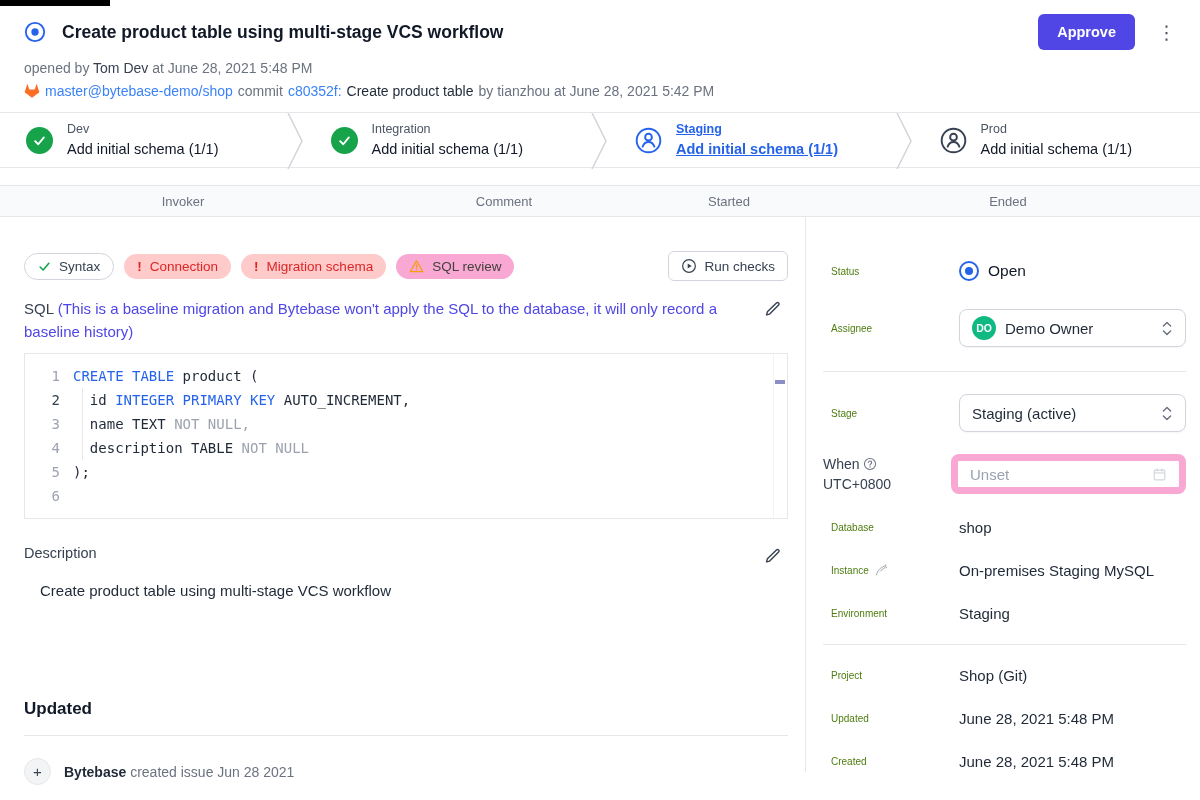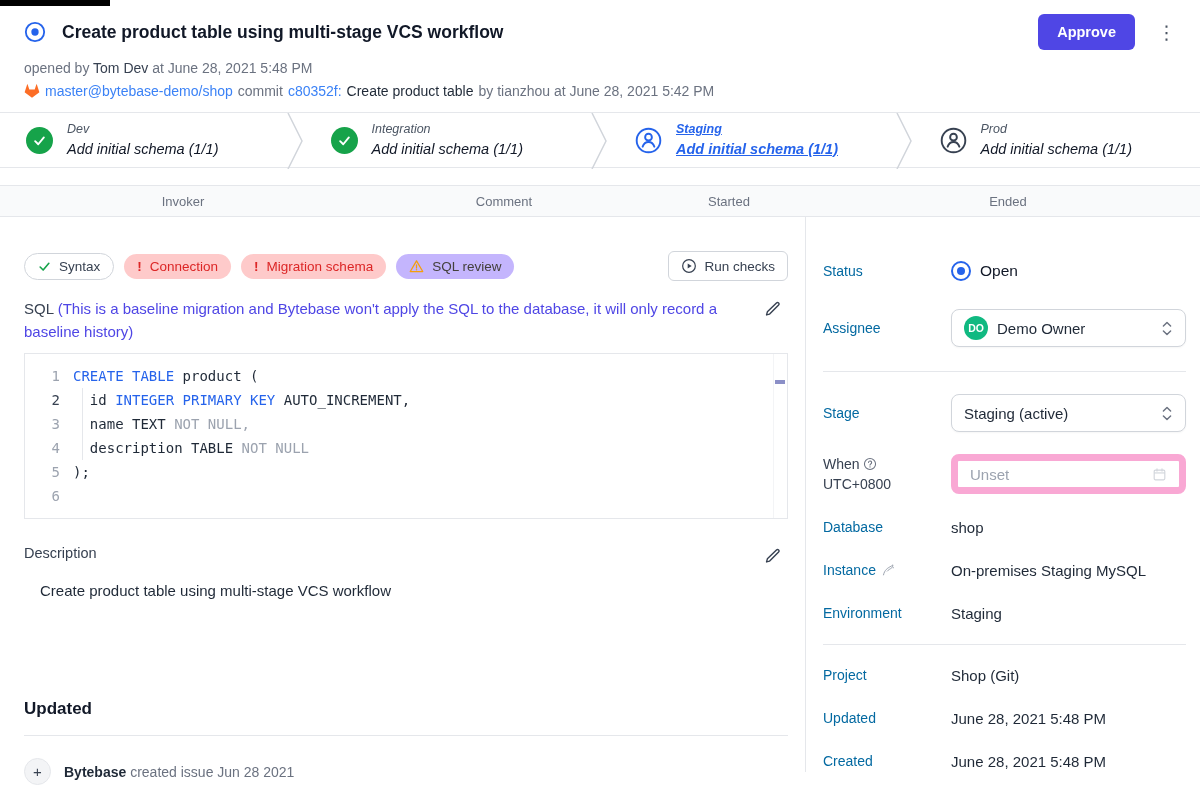--- a/index.html
+++ b/index.html
@@ -19,21 +19,21 @@
   .kebab { margin-left:22px; color:#4b5563; font-size:19px; letter-spacing:0; line-height:1; cursor:pointer; }
   .opened-line { margin-top:10px; font-size:14px; color:#6b7280; }
   .opened-line .name { color:#374151; }
   .commit-line { margin-top:7px; font-size:14px; color:#6b7280; display:flex; align-items:center; gap:5px; }
   .link { color:#3b82f6; cursor:pointer; }
   .dark { color:#1f2937; }
 
   
   .pipeline { margin-top:13px; border-top:1px solid #e5e7eb; border-bottom:1px solid #e5e7eb;
               height:56px; display:flex; align-items:stretch; }
-  .stage { flex:1; display:flex; align-items:center; gap:14px; padding-left:26px; cursor:pointer;font-style:italic; }
+  .stage { flex:1; display:flex; align-items:center; gap:14px; padding-left:26px; cursor:pointer; }
   .stage-icon { width:27px; height:27px; border-radius:50%; flex:0 0 auto;
                 display:flex; align-items:center; justify-content:center; }
   .stage-icon.done { background:#16a34a; }
   .stage-texts { display:flex; flex-direction:column; line-height:1.25; }
   .stage-name { font-size:12.5px; color:#4b5563; }
   .stage-task { font-size:14.5px; color:#111827; margin-top:2px; }
   .stage.active .stage-name, .stage.active .stage-task
       { color:#2563eb; font-weight:700; text-decoration:underline; }
   .chevron-sep { flex:0 0 auto; }
 
@@ -49,21 +49,21 @@
   .left { flex:1; padding:34px 17px 0 24px; min-width:0; }
   .right { width:395px; border-left:1px solid #e5e7eb; padding:44px 14px 0 17px; }
 
   
   .badge-row { display:flex; align-items:center; gap:10px; }
   .badge { display:inline-flex; align-items:center; gap:8px; border-radius:999px;
            padding:5px 13px; font-size:13.5px; cursor:pointer; }
   .badge.success { background:#fff; border:1px solid #d1d5db; color:#374151; }
   .badge.error { background:#fecaca; color:#dc2626; }
   .badge.error .bang { font-weight:700; }
-  .badge.warning { background:#c4b5fd; color:#44403c; }
+  .badge.warning { background:#f9a8d4; color:#44403c; }
   .run-checks { margin-left:auto; display:inline-flex; align-items:center; gap:7px;
                 background:#fff; border:1px solid #d1d5db; border-radius:6px;
                 padding:6px 12px; font-size:13.5px; color:#374151; cursor:pointer;
                 font-family:"Liberation Sans", sans-serif; }
 
   
   .sql-note-row { margin-top:17px; position:relative; padding-right:34px;
                   font-size:15px; line-height:1.5; }
   .sql-label { color:#374151; }
   .sql-note { color:#4f46e5; }
@@ -92,21 +92,21 @@
   .activity-heading { margin-top:100px; font-size:17px; font-weight:700; color:#111827; }
   .activity-divider { margin-top:16px; border-bottom:1px solid #e5e7eb; }
   .activity-item { margin-top:22px; display:flex; align-items:center; gap:13px; font-size:14px; color:#6b7280; }
   .plus-circle { width:27px; height:27px; border-radius:50%; background:#f3f4f6; border:1px solid #e5e7eb;
                  display:flex; align-items:center; justify-content:center; color:#374151;
                  font-size:15px; flex:0 0 auto; }
   .actor { font-weight:700; color:#1f2937; }
 
   
   .side-row { display:flex; align-items:center; }
-  .side-label { width:128px; flex:0 0 auto; font-size:14px; color:#0369a1; display:flex; align-items:center; gap:5px; }
+  .side-label { width:128px; flex:0 0 auto; font-size:10px; color:#4d7c0f; display:flex; align-items:center; gap:5px;margin-left:8px; }
   .side-label-block { width:128px; flex:0 0 auto; font-size:14px; color:#374151; line-height:1.45; }
   .side-value { font-size:15px; color:#1f2937; font-weight:500; display:flex; align-items:center; gap:9px; }
   .side-select { flex:1; height:38px; border:1px solid #d1d5db; border-radius:8px; background:#fff;
                  box-shadow:0 1px 2px rgba(0,0,0,.04); display:flex; align-items:center;
                  padding:0 12px; gap:9px; font-size:15px; color:#1f2937; cursor:pointer; }
   .side-select .grow { flex:1; }
   .avatar { width:24px; height:24px; border-radius:50%; background:#10b981; color:#fff;
             font-size:10.5px; font-weight:700; display:flex; align-items:center; justify-content:center; }
   .side-divider { border-top:1px solid #e5e7eb; margin:0 0 22px 0; }
   .when-input { flex:1; height:40px; border:7px solid #f9a8d4; border-radius:8px; background:#fff;

